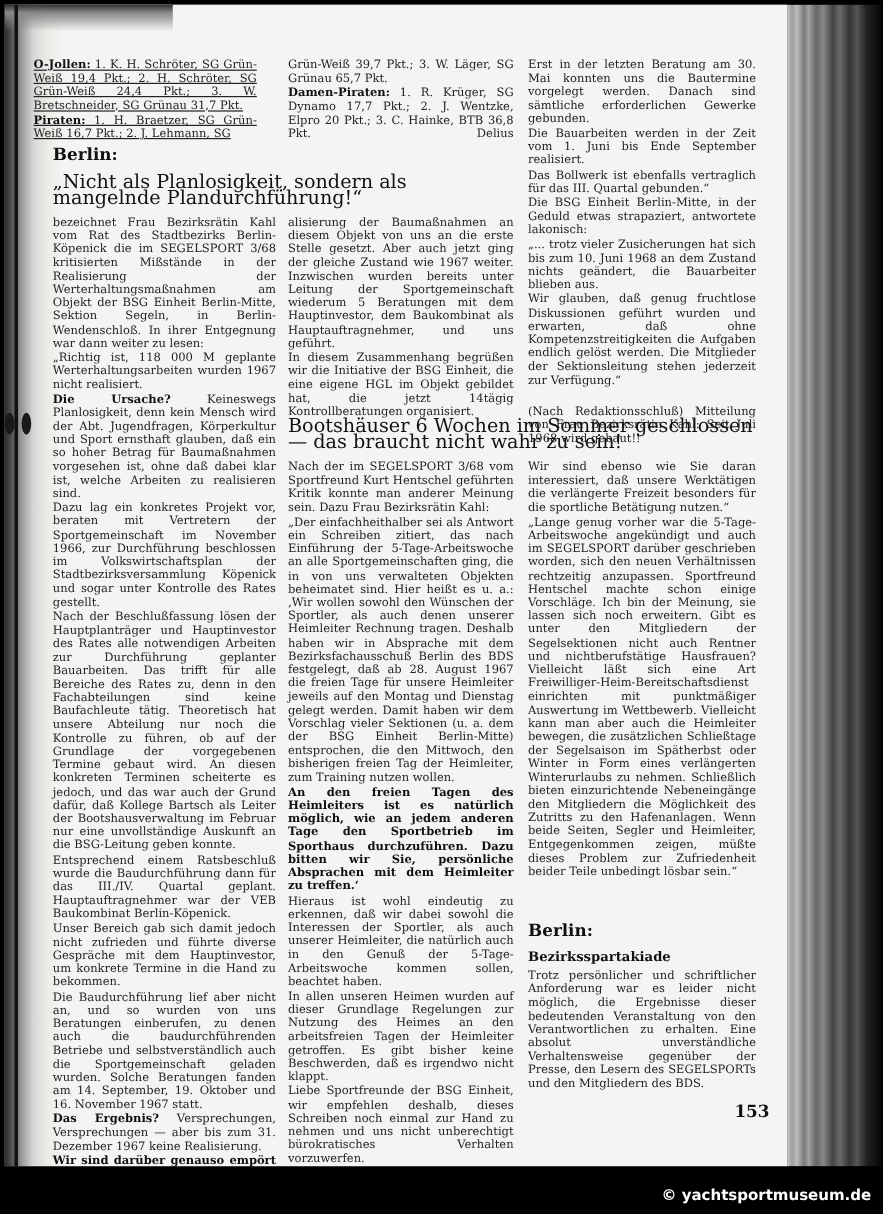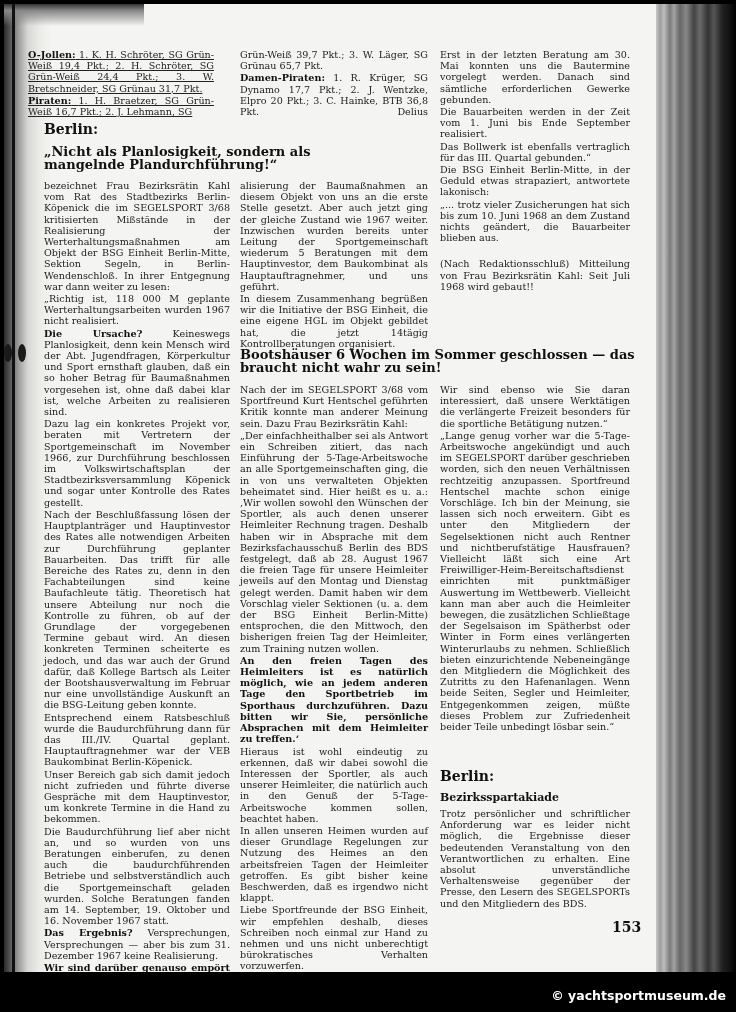--- a/index.html
+++ b/index.html
@@ -11,21 +11,21 @@
         background:linear-gradient(90deg,#c9c9c9 0,#9d9d9d 4px,#bdbdbd 8px,#7a7a7a 14px,#a2a2a2 18px,#666 24px,#888 30px,#444 38px,#6a6a6a 44px,#333 52px,#555 58px,#222 66px,#111 74px,#000 80px);}
   .spine{position:absolute;left:12px;top:4px;width:3px;height:968px;background:#111;}
   .bind1,.bind2{position:absolute;width:8px;height:18px;border-radius:50%;background:#1a1a1a;}
   .bind1{left:4px;top:344px;} .bind2{left:18px;top:344px;}
   .footer{position:absolute;left:0;top:972px;width:736px;height:40px;background:#000;}
   .copyright{position:absolute;right:10px;top:988px;color:#fff;font-family:"DejaVu Sans","Liberation Sans",sans-serif;font-size:12.5px;font-weight:bold;text-align:center;}
   .col{position:absolute;font-size:9.6px;line-height:11.2px;color:#222;text-align:justify;}
   .col p{margin:0 0 1px 0;}
   .col b{font-weight:bold;color:#111;}
   .h-berlin{position:absolute;font-weight:bold;font-size:14px;color:#111;}
-  .h-head{position:absolute;font-weight:bold;font-size:13px;line-height:13px;color:#111;}
+  .h-head{position:absolute;font-weight:normal;font-size:16px;line-height:13px;color:#111;}
   .h-sub{position:absolute;font-weight:bold;font-size:11px;color:#111;}
   .pagenum{position:absolute;left:612px;top:919px;font-weight:bold;font-size:14px;color:#111;}
 </style>
 </head>
 <body>
 
 <div class="page"></div>
 <div class="topshade"></div>
 <div class="spine"></div>
 <div class="bind1"></div>
@@ -63,20 +63,21 @@
   <p>alisierung der Baumaßnahmen an diesem Objekt von uns an die erste Stelle gesetzt. Aber auch jetzt ging der gleiche Zustand wie 1967 weiter. Inzwischen wurden bereits unter Leitung der Sportgemeinschaft wiederum 5 Beratungen mit dem Hauptinvestor, dem Baukombinat als Hauptauftragnehmer, und uns geführt.</p>
   <p>In diesem Zusammenhang begrüßen wir die Initiative der BSG Einheit, die eine eigene HGL im Objekt gebildet hat, die jetzt 14tägig Kontrollberatungen organisiert.</p>
 </div>
 
 <div class="col" style="left:440px;top:49px;width:190px;">
   <p>Erst in der letzten Beratung am 30. Mai konnten uns die Bautermine vorgelegt werden. Danach sind sämtliche erforderlichen Gewerke gebunden.</p>
   <p>Die Bauarbeiten werden in der Zeit vom 1. Juni bis Ende September realisiert.</p>
   <p>Das Bollwerk ist ebenfalls vertraglich für das III. Quartal gebunden.“</p>
   <p>Die BSG Einheit Berlin-Mitte, in der Geduld etwas strapaziert, antwortete lakonisch:</p>
   <p>„... trotz vieler Zusicherungen hat sich bis zum 10. Juni 1968 an dem Zustand nichts geändert, die Bauarbeiter blieben aus.</p>
+  <p>Wir glauben, daß genug fruchtlose Diskussionen geführt wurden und erwarten, daß ohne Kompetenzstreitigkeiten die Aufgaben endlich gelöst werden. Die Mitglieder der Sektionsleitung stehen jederzeit zur Verfügung.“</p>
   <p style="margin-top:15px">(Nach Redaktionsschluß) Mitteilung von Frau Bezirksrätin Kahl: Seit Juli 1968 wird gebaut!!</p>
 </div>
 
 <div class="h-head" style="left:240px;top:348px;width:395px;">Bootshäuser 6 Wochen im Sommer geschlossen — das braucht nicht wahr zu sein!</div>
 
 <div class="col" style="left:240px;top:384px;width:188px;">
   <p>Nach der im SEGELSPORT 3/68 vom Sportfreund Kurt Hentschel geführten Kritik konnte man anderer Meinung sein. Dazu Frau Bezirksrätin Kahl:</p>
   <p>„Der einfachheithalber sei als Antwort ein Schreiben zitiert, das nach Einführung der 5-Tage-Arbeitswoche an alle Sportgemeinschaften ging, die in von uns verwalteten Objekten beheimatet sind. Hier heißt es u. a.: ‚Wir wollen sowohl den Wünschen der Sportler, als auch denen unserer Heimleiter Rechnung tragen. Deshalb haben wir in Absprache mit dem Bezirksfachausschuß Berlin des BDS festgelegt, daß ab 28. August 1967 die freien Tage für unsere Heimleiter jeweils auf den Montag und Dienstag gelegt werden. Damit haben wir dem Vorschlag vieler Sektionen (u. a. dem der BSG Einheit Berlin-Mitte) entsprochen, die den Mittwoch, den bisherigen freien Tag der Heimleiter, zum Training nutzen wollen.</p>
   <p><b>An den freien Tagen des Heimleiters ist es natürlich möglich, wie an jedem anderen Tage den Sportbetrieb im Sporthaus durchzuführen. Dazu bitten wir Sie, persönliche Absprachen mit dem Heimleiter zu treffen.‘</b></p>
   <p>Hieraus ist wohl eindeutig zu erkennen, daß wir dabei sowohl die Interessen der Sportler, als auch unserer Heimleiter, die natürlich auch in den Genuß der 5-Tage-Arbeitswoche kommen sollen, beachtet haben.</p>

